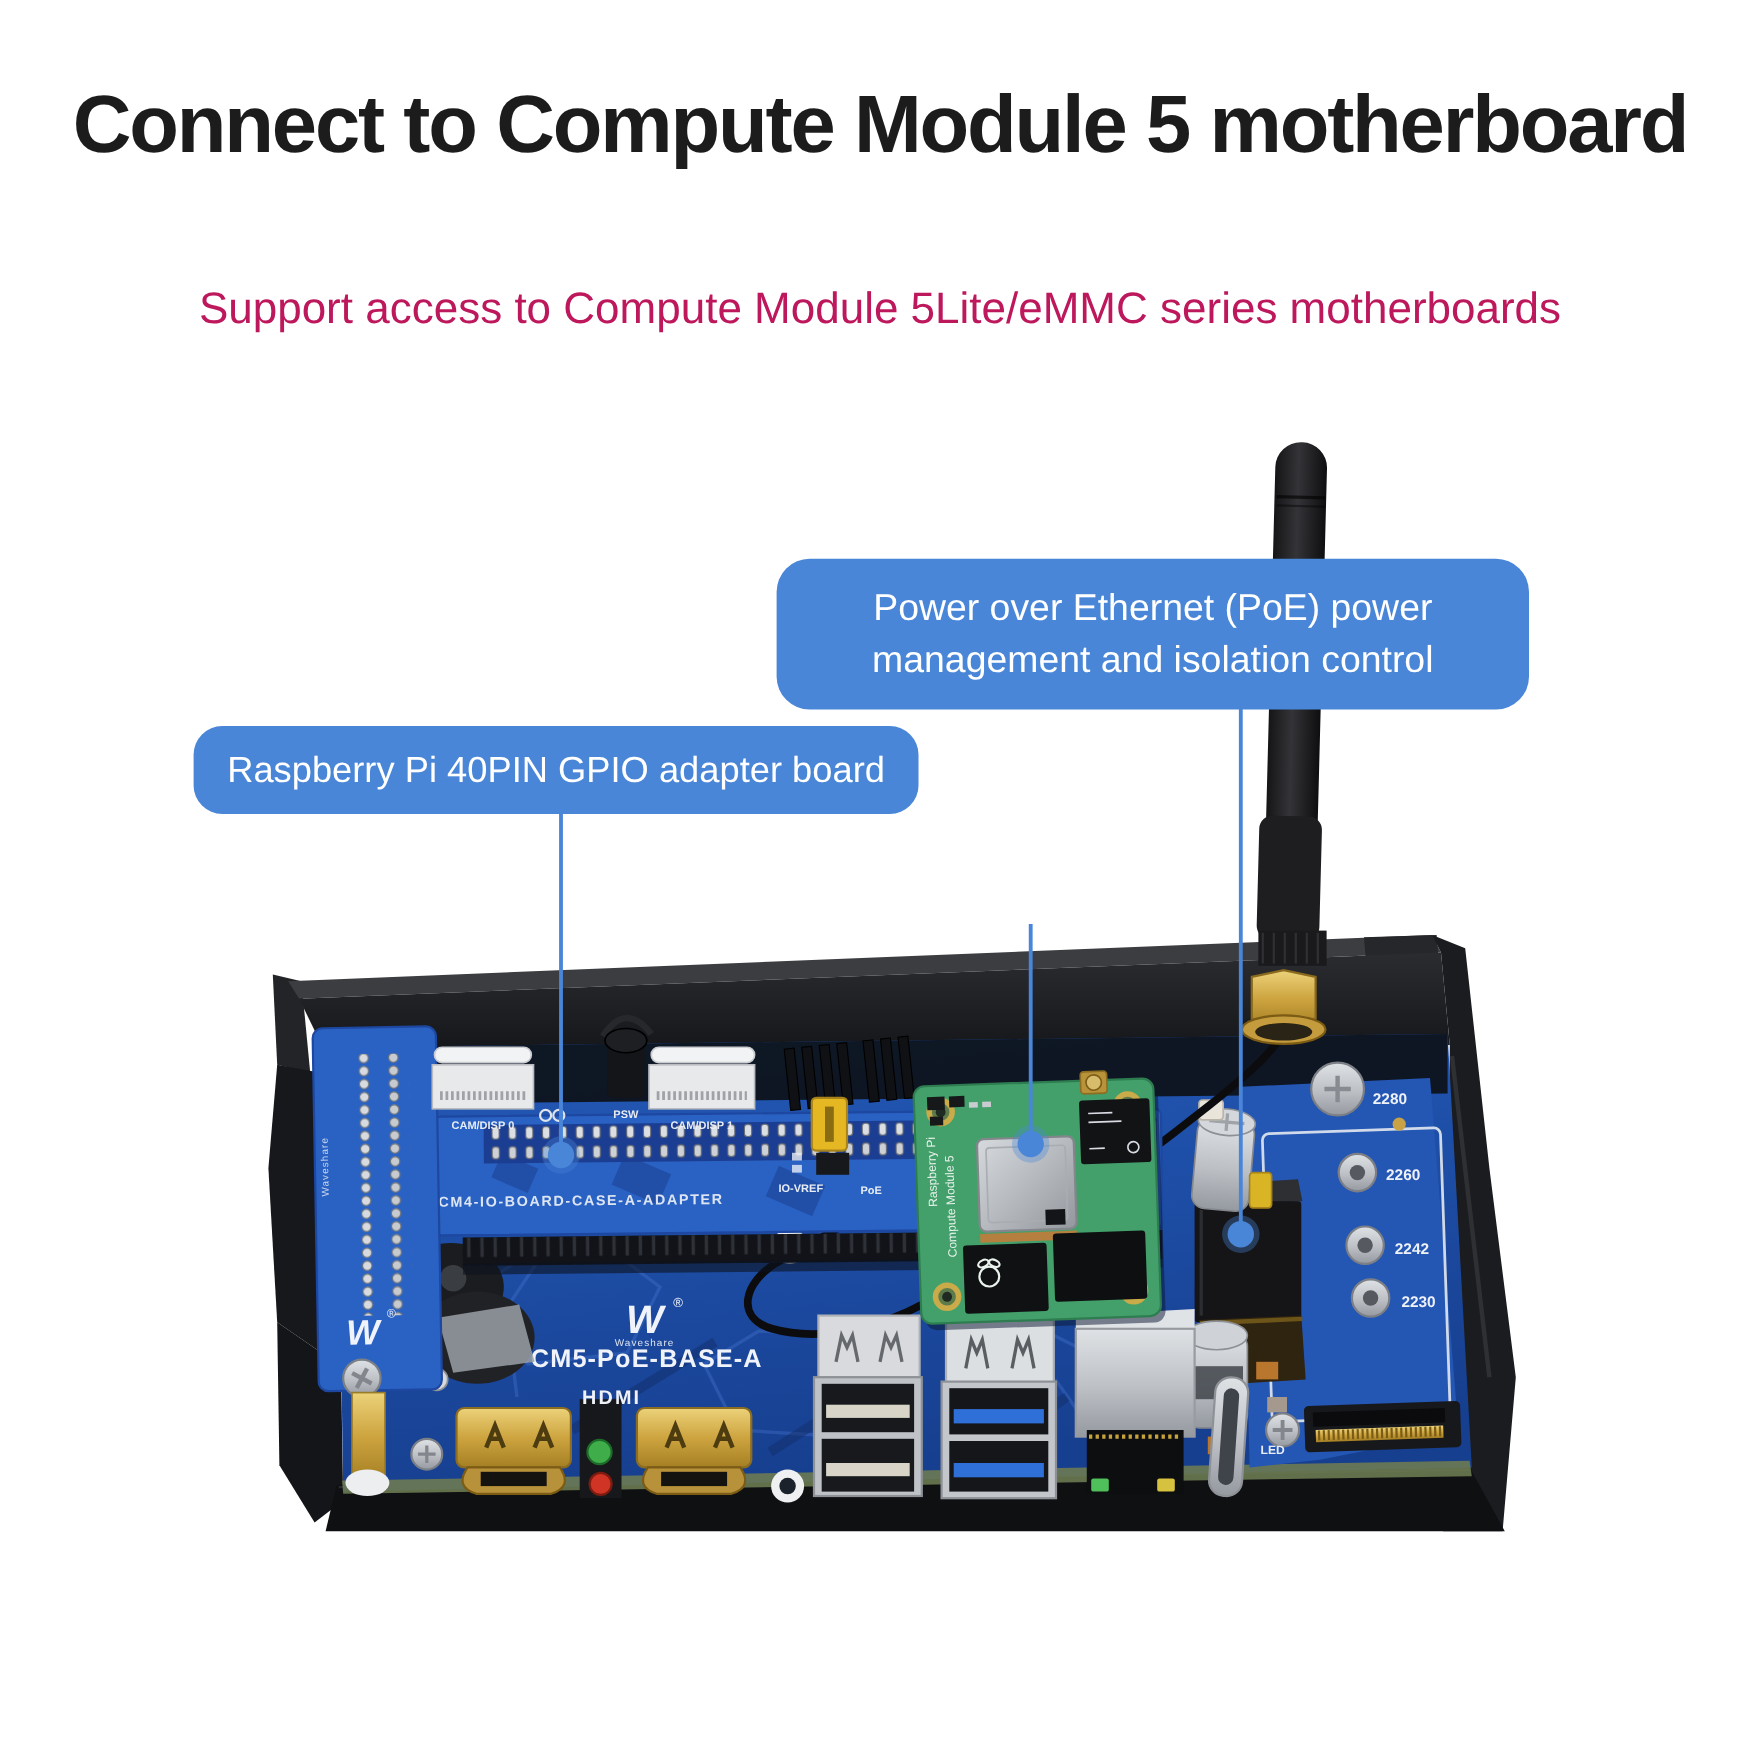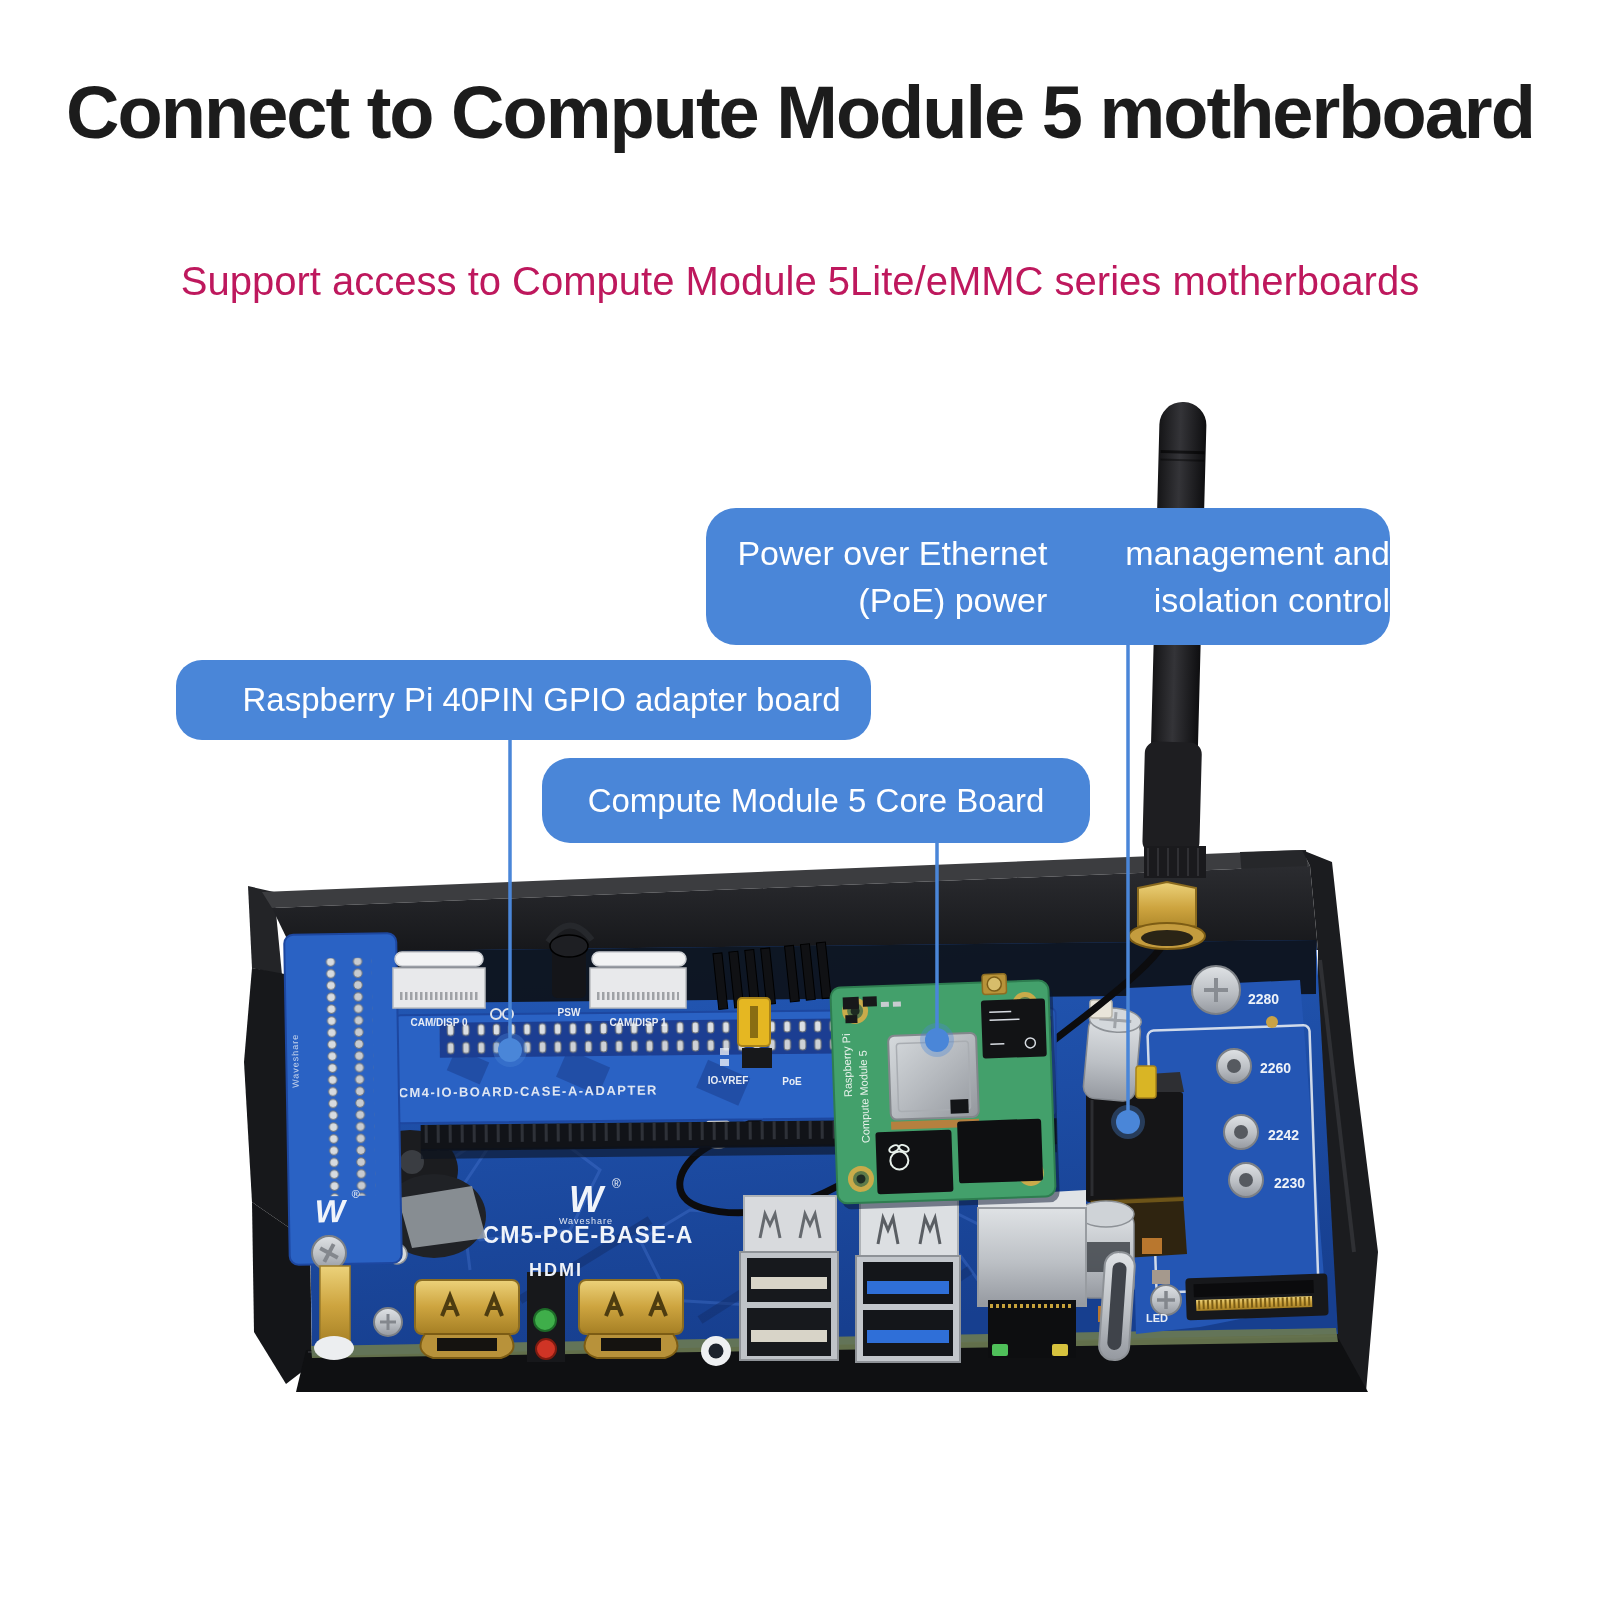--- a/index.html
+++ b/index.html
@@ -4,24 +4,24 @@
 <style>
   html,body{margin:0;padding:0;background:#fff;}
   .stage{position:relative;width:1600px;height:1600px;background:#ffffff;overflow:hidden;
          font-family:"Liberation Sans", sans-serif;}
   .title{position:absolute;left:0;top:50px;width:1600px;text-align:center;
          font-size:74px;font-weight:700;letter-spacing:-2px;color:#1c1c1c;margin-top:20px;}
   .subtitle{position:absolute;left:0;width:1600px;text-align:center;
             font-size:40px;font-weight:400;color:#2d2d2d;letter-spacing:0px;}
   .sub1{top:186px;}
   .sub2{top:259px;}
-  .callout{position:absolute;display:flex;flex-direction:row;align-items:center;justify-content:center;
+  .callout{position:absolute;display:flex;flex-direction:column;align-items:center;justify-content:center;
            color:#ffffff;border-radius:30px;text-align:right;z-index:5;}
   .callout-poe{left:706px;top:508px;width:684px;height:137px;font-size:34px;line-height:47px;}
-  .callout-gpio{left:176px;top:660px;width:659px;height:80px;font-size:33px;border-radius:26px;padding-left:36px;}
+  .callout-gpio{left:176px;top:660px;width:659px;height:80px;font-size:33px;border-radius:26px;}
   .callout-cm5{left:542px;top:758px;width:548px;height:85px;font-size:33px;border-radius:28px;}
   .photo-svg{position:absolute;left:0;top:0;width:1600px;height:1600px;z-index:1;}
   svg text{font-family:"Liberation Sans", sans-serif;}
 </style>
 </head>
 <body>
 
 <div class="stage">
 
   <div class="title" style="color: rgb(28, 28, 28);">Connect to Compute Module 5 motherboard</div>
@@ -408,17 +408,14 @@
     </g>
   </svg>
 
   <div class="callout callout-poe" style="background: rgb(74, 134, 216);">
     <span>Power over Ethernet (PoE) power</span>
     <span>management and isolation control</span>
   </div>
   <div class="callout callout-gpio" style="background: rgb(74, 134, 216);">
     <span>Raspberry Pi 40PIN GPIO adapter board</span>
   </div>
-  <div class="callout callout-cm5" style="background: rgb(74, 134, 216);">
-    <span>Compute Module 5 Core Board</span>
-  </div>
 
 </div>
 
 </body></html>

